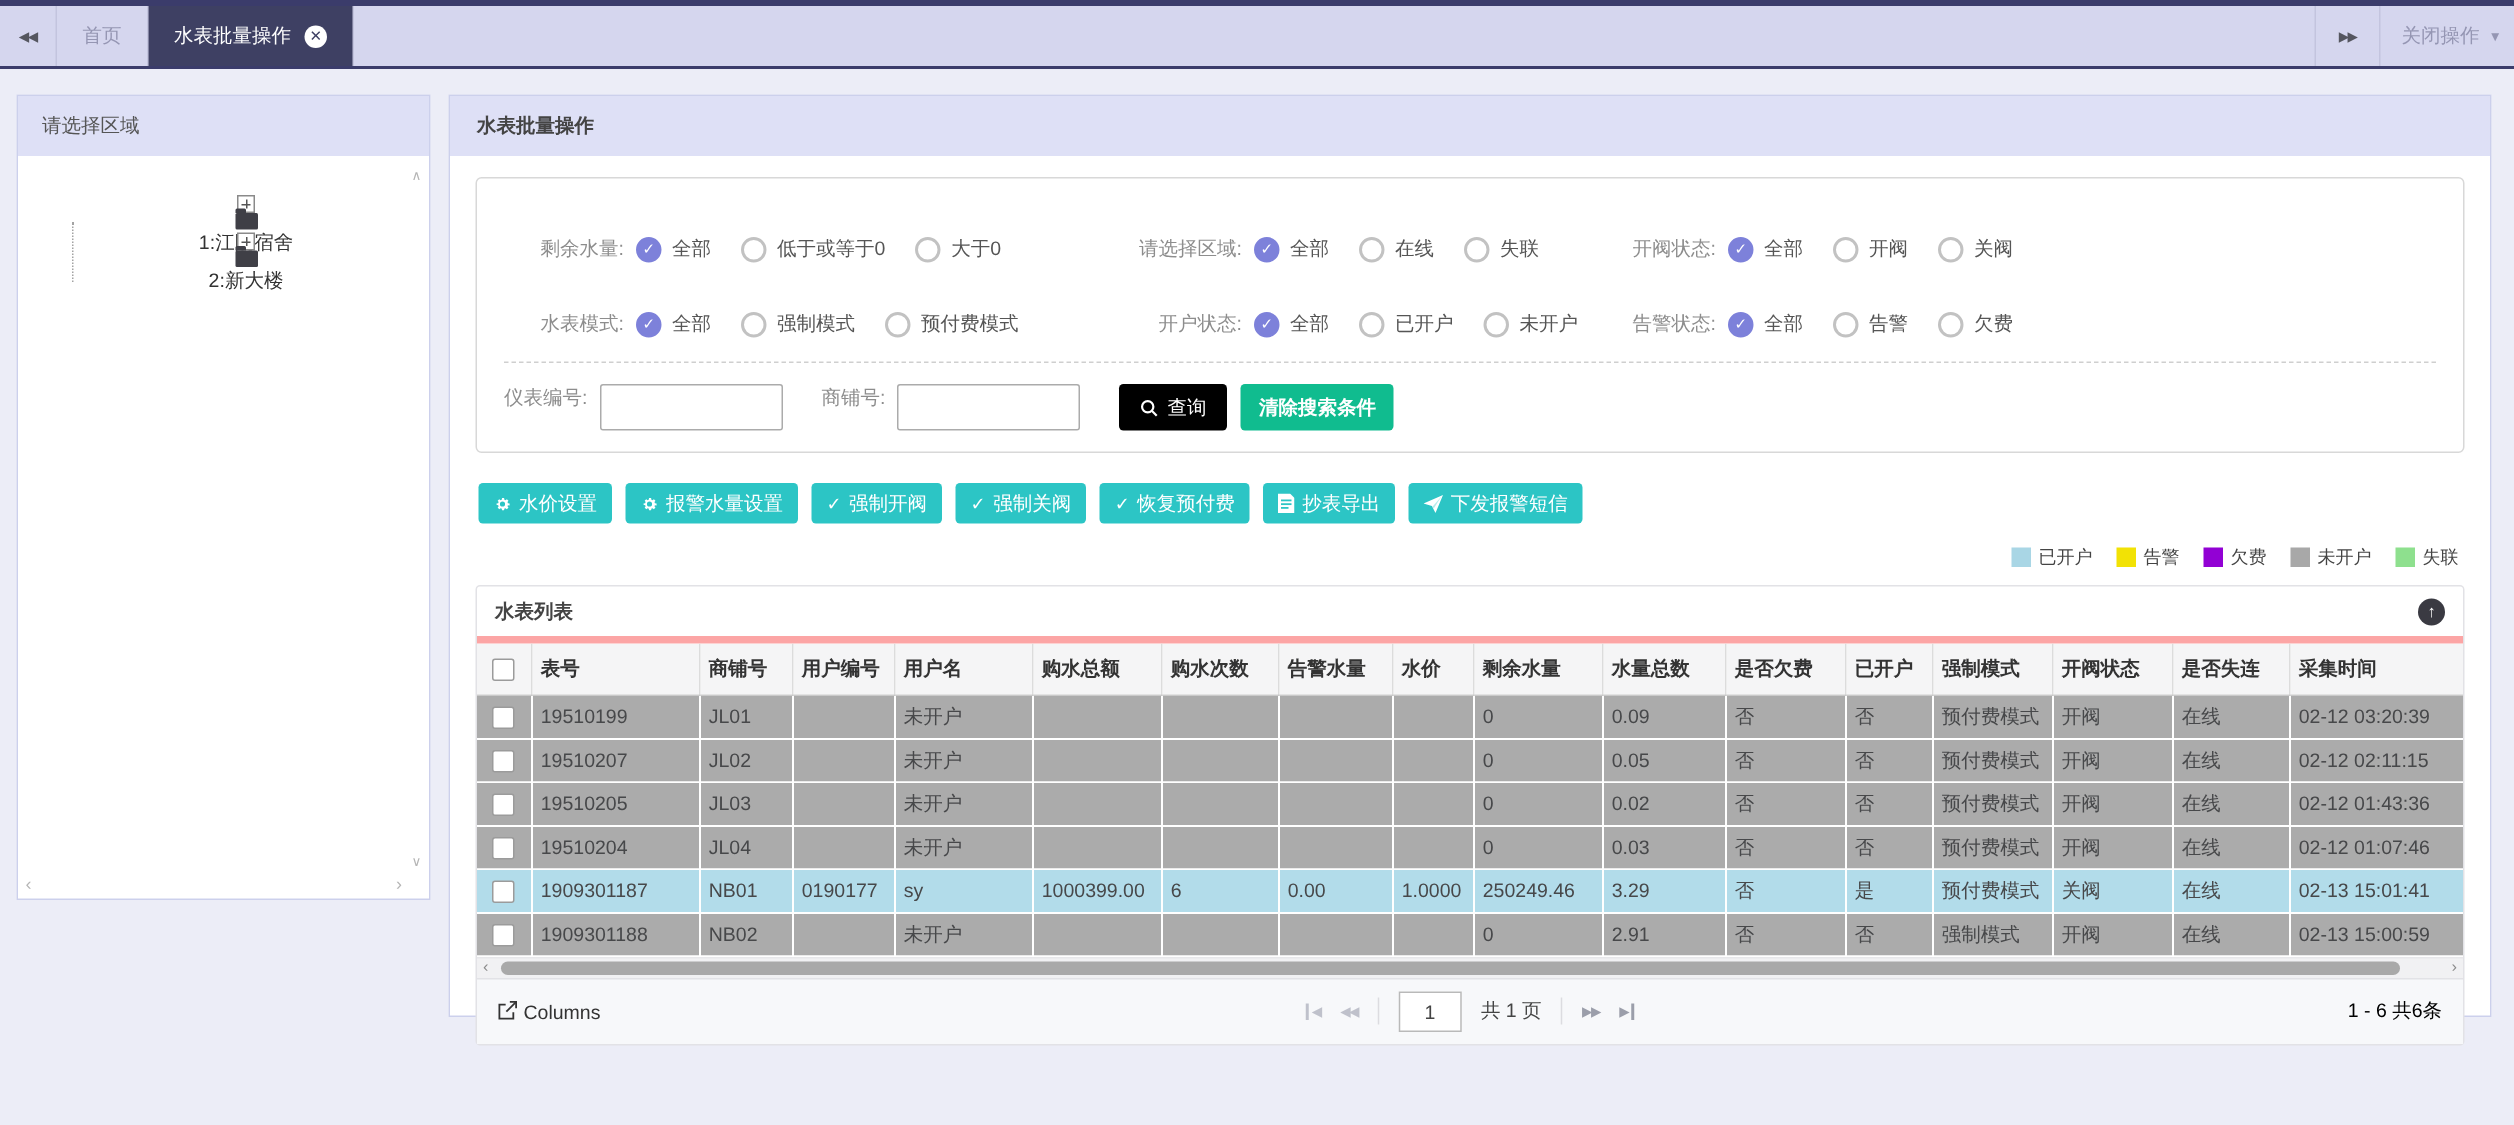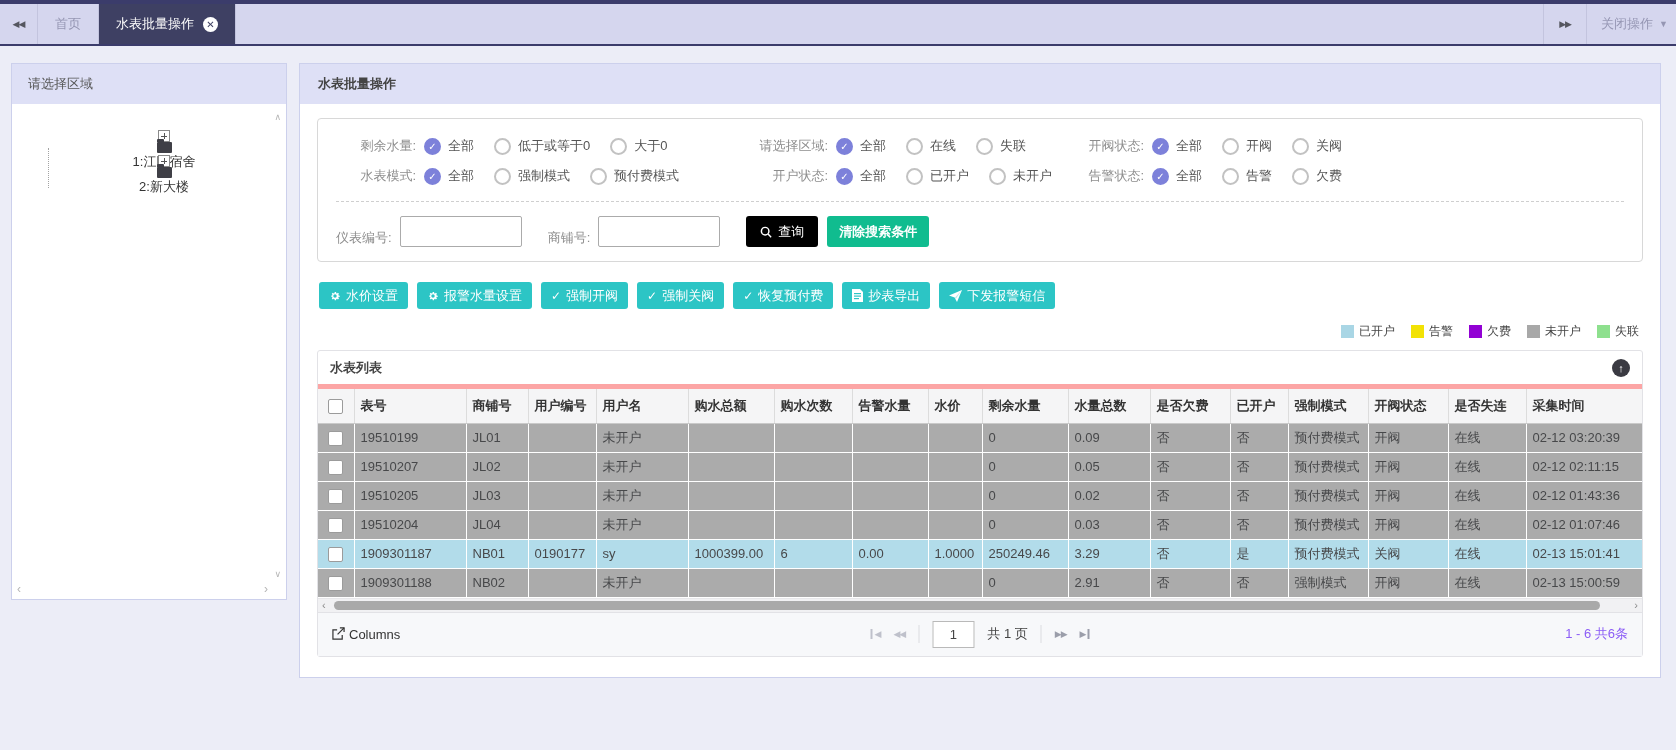--- a/index.html
+++ b/index.html
@@ -67,34 +67,34 @@
     position:absolute; left:299px; top:63px; width:1362px; height:615px;
     background:#fff; border:1px solid #ccd0ec;
   }
   .main-panel-header {
     height:40px; line-height:40px; background:#dee0f6; padding-left:18px;
     color:#444; font-size:13px; font-weight:bold;
   }
   .main-body { padding:14px 17px; position:relative; }
   
   .filter-box { border:1px solid #d8d8d8; border-radius:4px; padding:12px 18px 14px; }
-  .filter-row { display:flex; align-items:center; height:30px; }
+  .filter-row { display:flex; align-items:center; height:30px;margin-top:20px; }
   .filter-group { display:flex; align-items:center; }
   .filter-group.fg0 { width:412px; }
   .filter-group.fg1 { width:316px; }
   .glabel { color:#8d8d8d; min-width:80px; text-align:right; margin-right:8px; white-space:nowrap; }
   .radio-opt { display:flex; align-items:center; margin-right:20px; color:#555; cursor:pointer; white-space:nowrap; }
   .radio {
     width:17px; height:17px; border-radius:50%; border:2px solid #c2c2c2;
     background:#fff; margin-right:7px; flex:none;
     display:flex; align-items:center; justify-content:center;
   }
   .radio.checked { background:#7d81da; border-color:#7d81da; color:#fff; font-size:10px; font-weight:bold; }
   .dashed-sep { border-top:1px dashed #cfcfcf; margin:10px 0 14px; }
-  .search-row { display:flex; align-items:flex-end; }
+  .search-row { display:flex; align-items:flex-start; }
   .search-label { color:#8d8d8d; margin-right:8px; white-space:nowrap; }
   .search-input {
     width:122px; height:31px; border:1px solid #ababab; border-radius:2px;
     margin-right:26px; padding:0 6px; font-size:13px; color:#444;
     font-family:inherit;
   }
   .btn { border:none; border-radius:3px; color:#fff; cursor:pointer; font-family:inherit; display:inline-flex; align-items:center; }
   .btn-query { background:#000000; height:31px; padding:0 14px; font-size:13px; gap:6px; margin-right:9px; }
   .btn-clear { background:#10bc8f; height:31px; padding:0 12px; font-size:13px; font-weight:bold; }
   
@@ -147,21 +147,21 @@
   .pg-first, .pg-prev { color:#bfc1cb; }
   .pg-next, .pg-last { color:#9b9eaa; }
   .pg-first { border-left:2px solid #bfc1cb; padding-left:2px; }
   .pg-last  { border-right:2px solid #9b9eaa; padding-right:2px; }
   .pg-sep { width:1px; height:18px; background:#dcdce0; }
   .page-input {
     width:42px; height:27px; border:1px solid #b9b9b9; text-align:center;
     font-size:13px; color:#444; background:#fff; font-family:inherit;
   }
   .page-total { color:#444; white-space:nowrap; }
-  .range-text { margin-left:auto; color:#8b5cf6; white-space:nowrap; }
+  .range-text { margin-left:auto; color:#000000; white-space:nowrap; }
   svg { display:block; }
 </style>
 </head>
 <body>
 
 <div class="tabbar">
   <span class="nav-arrow left">
       <span>◀◀</span>
     </span>
   <div id="tabs" style="display:flex;align-items:stretch;">

